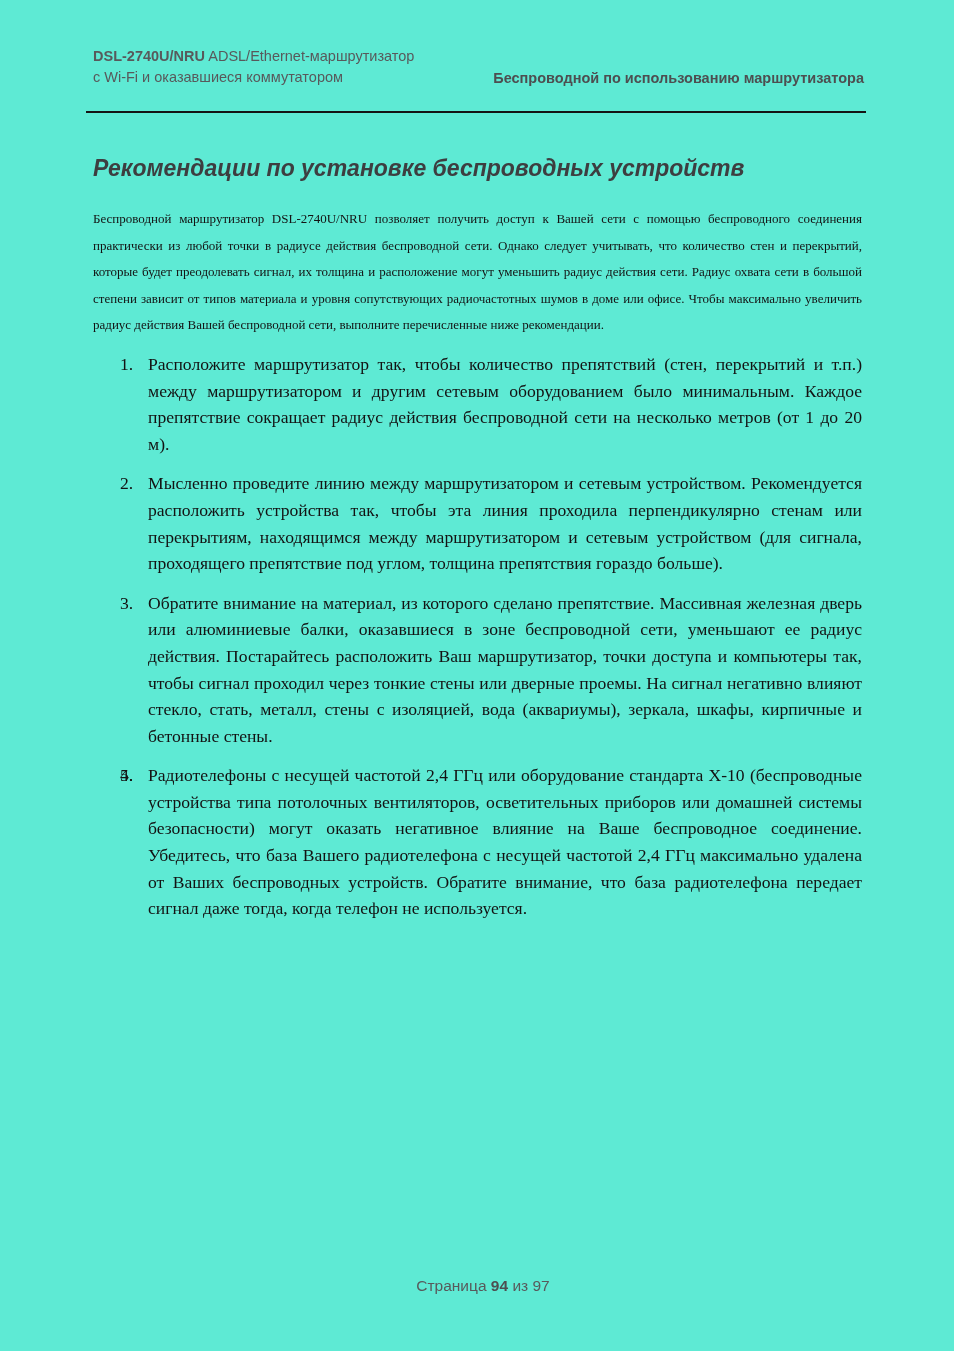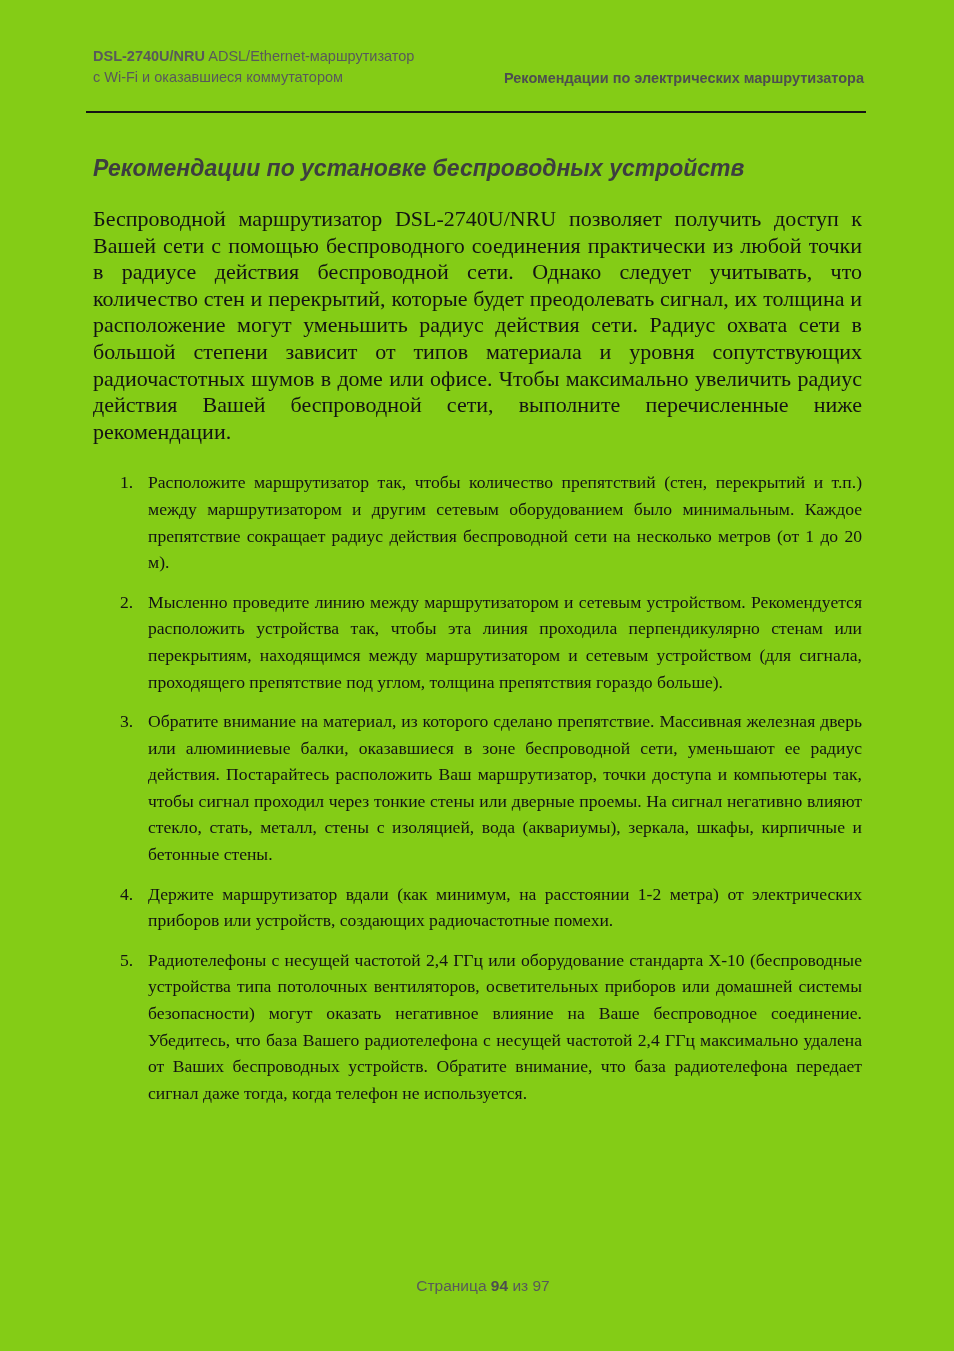--- a/index.html
+++ b/index.html
@@ -7,21 +7,21 @@
   body {
     width: 954px;
     height: 1351px;
     position: relative;
     font-family: "Liberation Sans", sans-serif;
     -webkit-font-smoothing: antialiased;
   }
   .page {
     position: absolute;
     inset: 0;
-    background: #84cc16;
+    background: #5eead4;
     overflow: hidden;
   }
 
   
   .header {
     position: absolute;
     left: 93px;
     right: 90px;
     top: 46px;
     display: flex;
@@ -65,25 +65,25 @@
     font-style: italic;
     font-weight: bold;
     font-size: 23px;
     line-height: 34px;
     color: #3d3e40;
     margin-bottom: 21px;
     white-space: nowrap;
   }
   .intro {
     font-family: "Liberation Serif", serif;
-    font-size: 22px;
+    font-size: 13px;
     line-height: 26.6px;
     color: #131313;
     text-align: justify;
-    margin-bottom: 24px;
+    margin-bottom: 12px;
   }
   ol.rec-list {
     list-style: none;
     margin-top: 1px;
   }
   ol.rec-list li {
     position: relative;
     padding-left: 55px;
     margin-bottom: 13px;
     font-family: "Liberation Serif", serif;
@@ -116,33 +116,33 @@
 <div class="page">
 
   <header class="header">
     <div class="header-left">
       <div>
         <span class="bold">DSL-2740U/NRU</span>
         <span>ADSL/Ethernet-маршрутизатор</span>
       </div>
       <div>с Wi-Fi и оказавшиеся коммутатором</div>
     </div>
-    <div class="header-right">Рекомендации по электрических маршрутизатора</div>
+    <div class="header-right">Беспроводной по использованию маршрутизатора</div>
   </header>
 
   <hr class="header-rule">
 
   <main class="main">
     <h1 class="title">Рекомендации по установке беспроводных устройств</h1>
     <p class="intro">Беспроводной маршрутизатор DSL-2740U/NRU позволяет получить доступ к Вашей сети с помощью беспроводного соединения практически из любой точки в радиусе действия беспроводной сети. Однако следует учитывать, что количество стен и перекрытий, которые будет преодолевать сигнал, их толщина и расположение могут уменьшить радиус действия сети. Радиус охвата сети в большой степени зависит от типов материала и уровня сопутствующих радиочастотных шумов в доме или офисе. Чтобы максимально увеличить радиус действия Вашей беспроводной сети, выполните перечисленные ниже рекомендации.</p>
     <ol class="rec-list">
         <li><span class="num">1.</span><span>Расположите маршрутизатор так, чтобы количество препятствий (стен, перекрытий и т.п.) между маршрутизатором и другим сетевым оборудованием было минимальным. Каждое препятствие сокращает радиус действия беспроводной сети на несколько метров (от 1 до 20 м).</span></li>
         <li><span class="num">2.</span><span>Мысленно проведите линию между маршрутизатором и сетевым устройством. Рекомендуется расположить устройства так, чтобы эта линия проходила перпендикулярно стенам или перекрытиям, находящимся между маршрутизатором и сетевым устройством (для сигнала, проходящего препятствие под углом, толщина препятствия гораздо больше).</span></li>
         <li><span class="num">3.</span><span>Обратите внимание на материал, из которого сделано препятствие. Массивная железная дверь или алюминиевые балки, оказавшиеся в зоне беспроводной сети, уменьшают ее радиус действия. Постарайтесь расположить Ваш маршрутизатор, точки доступа и компьютеры так, чтобы сигнал проходил через тонкие стены или дверные проемы. На сигнал негативно влияют стекло, стать, металл, стены с изоляцией, вода (аквариумы), зеркала, шкафы, кирпичные и бетонные стены.</span></li>
-        <li><span class="num">4.</span><span>Держите маршрутизатор вдали (как минимум, на расстоянии 1-2 метра) от электрических приборов или устройств, создающих радиочастотные помехи.</span></li>
+        <li><span class="num">4.</span></li>
         <li><span class="num">5.</span><span>Радиотелефоны с несущей частотой 2,4 ГГц или оборудование стандарта X-10 (беспроводные устройства типа потолочных вентиляторов, осветительных приборов или домашней системы безопасности) могут оказать негативное влияние на Ваше беспроводное соединение. Убедитесь, что база Вашего радиотелефона с несущей частотой 2,4 ГГц максимально удалена от Ваших беспроводных устройств. Обратите внимание, что база радиотелефона передает сигнал даже тогда, когда телефон не используется.</span></li>
       </ol>
   </main>
 
   <footer class="footer">
     <span>Страница</span>
     <span class="page-num">94</span>
     <span>из</span>
     <span>97</span>
   </footer>

